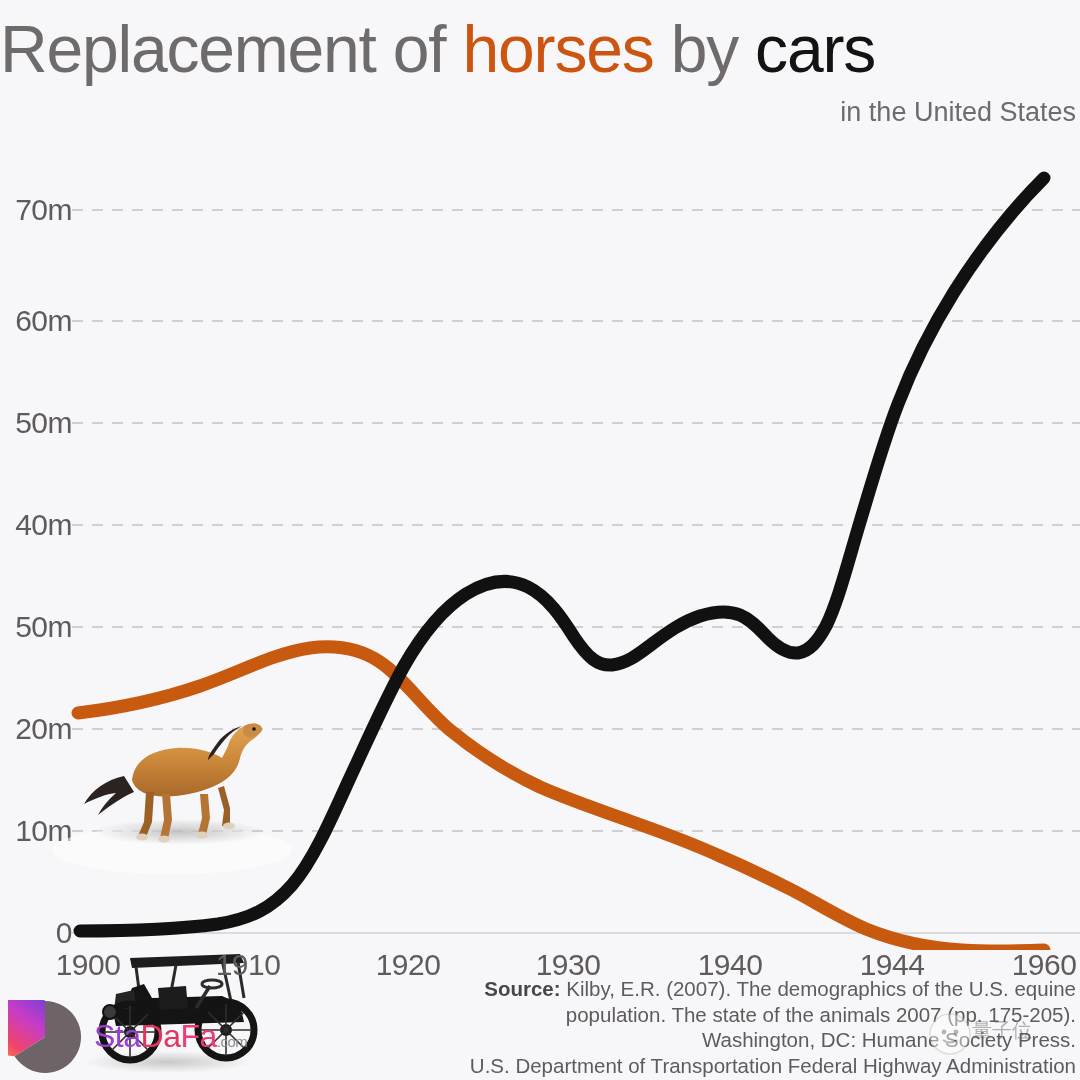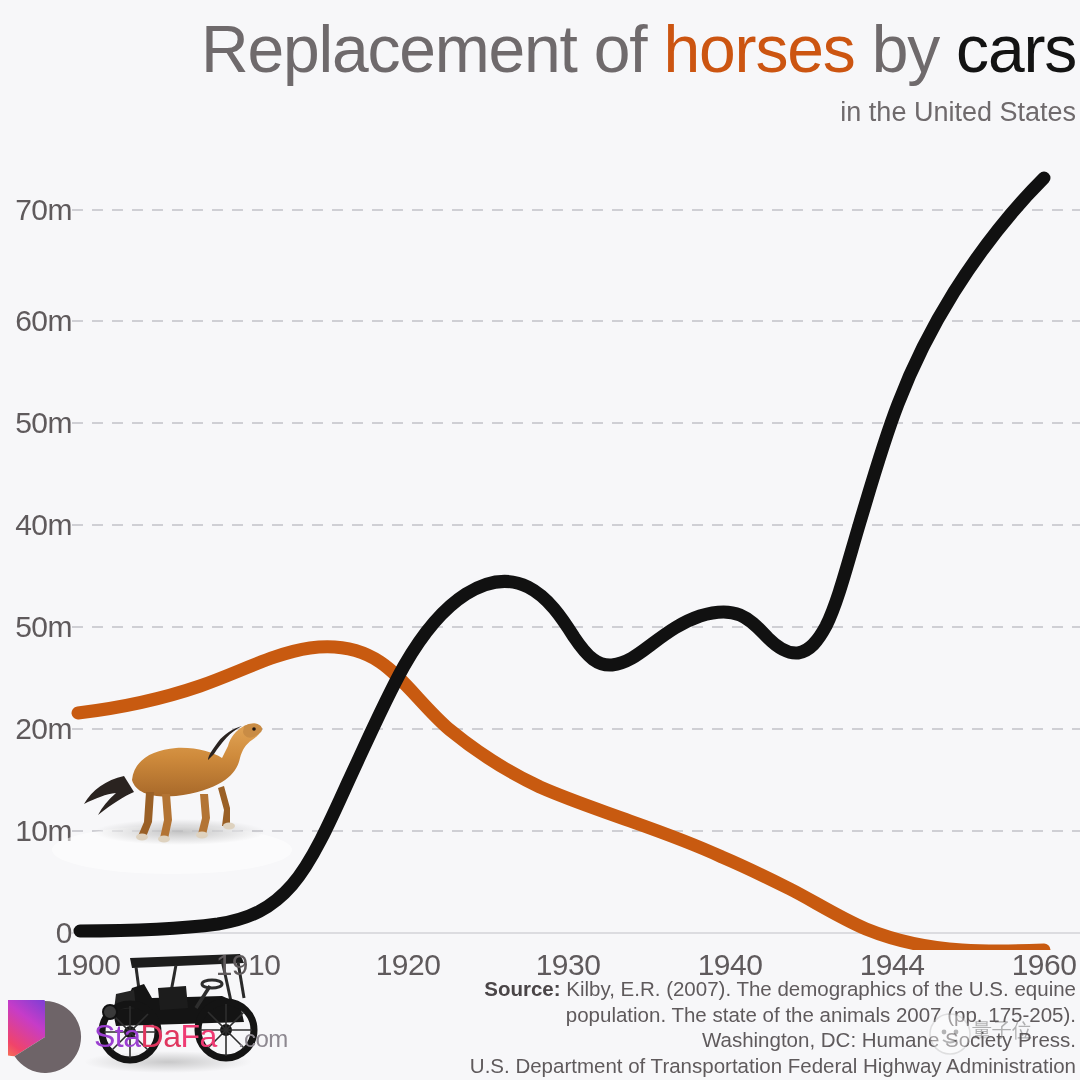--- a/index.html
+++ b/index.html
@@ -22,21 +22,20 @@
     top: 6px;
     left: 0;
     width: 1080px;
     height: 130px;
   }
   #chart-title {
     position: absolute;
     left: 0;
     top: 0;
     width: 1080px;
-    text-align: right;
     padding-right: 4px;
     box-sizing: border-box;
     font-size: 66px;
     line-height: 86px;
     letter-spacing: -1.2px;
     font-weight: 400;
     white-space: nowrap;
   }
   .t-gray  { color: #6f6a6c; }
   .t-orange{ color: #cc5511; }
@@ -134,21 +133,21 @@
     left: 86px;
     top: 22px;
     font-size: 32px;
     line-height: 36px;
     letter-spacing: -0.5px;
     white-space: nowrap;
   }
   .b-sta { color: #9b3fd0; }
   .b-da  { color: #e0365f; }
   .b-fa  { color: #ef3a73; }
-  .b-com { color: #8d8890; font-size: 24px; margin-left: 21px; }
+  .b-com { color: #8d8890; font-size: 15px; }
 
   
   #watermark {
     position: absolute;
     left: 928px;
     top: 1012px;
     width: 150px;
     height: 46px;
     opacity: 0.42;
     pointer-events: none;

